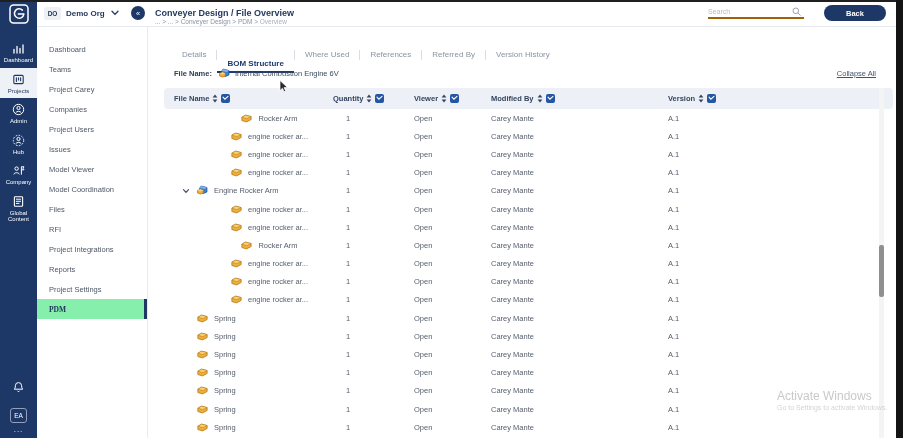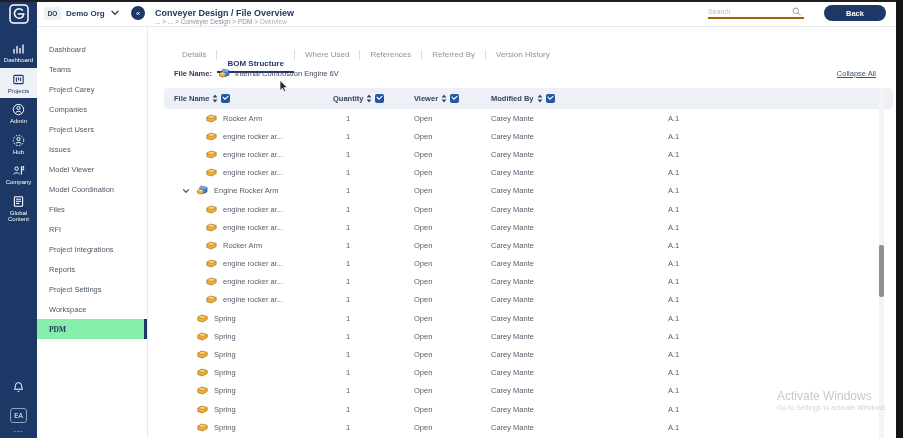--- a/index.html
+++ b/index.html
@@ -55,21 +55,21 @@
   .collapse-all { position:absolute; right:36px; top:42px; font-size:7.5px; color:#44536e; text-decoration:underline; cursor:pointer; }
 
   .tablewrap { position:absolute; left:0; top:61px; width:729px; }
   .grid { display:grid; grid-template-columns:169px 81px 77px 177px 1fr; align-items:center; }
   .thead { height:21px; background:#edf1f7; border-radius:4px; font-size:7.5px; font-weight:bold; color:#33445f; }
   .th { display:flex; align-items:center; gap:3px; cursor:pointer; }
   .th.first { padding-left:10px; }
   .trow { height:18.2px; font-size:7.5px; color:#57606e; cursor:pointer; }
   .c-name { display:flex; align-items:center; min-width:0; }
   .lvl1 .c-name { padding-left:18px; }
-  .lvl2 .c-name { padding-left:27px; }
+  .lvl2 .c-name { padding-left:27px;justify-content:center; }
   .chev { width:14px; flex:none; display:flex; align-items:center; }
   .chev.hiddenchev { visibility:hidden; }
   .row-icon { width:13px; height:13px; flex:none; margin-right:5px; }
   .c-name-text { white-space:nowrap; overflow:hidden; }
   .c-qty { padding-left:13px; }
 
   
   .vscroll { position:absolute; left:879px; top:88px; width:5px; height:350px; background:#f4f4f4; z-index:20; }
   .vthumb { position:absolute; left:0; top:157px; width:5px; height:52px; background:#8f8f8f; border-radius:2px; cursor:pointer; }
 
@@ -194,21 +194,20 @@
       <div class="side-item">Companies</div>
       <div class="side-item">Project Users</div>
       <div class="side-item">Issues</div>
       <div class="side-item">Model Viewer</div>
       <div class="side-item">Model Coordination</div>
       <div class="side-item">Files</div>
       <div class="side-item">RFI</div>
       <div class="side-item">Project Integrations</div>
       <div class="side-item">Reports</div>
       <div class="side-item">Project Settings</div>
-      <div class="side-item">Workspace</div>
       <div class="side-item selected">PDM</div>
     </div>
 
   <div class="main">
     <div class="tabs" id="tabs">
         <span class="tab">Details</span>
         <span class="tab-div"></span>
         <span class="tab active">BOM Structure</span>
         <span class="tab-div"></span>
         <span class="tab">Where Used</span>
@@ -271,20 +270,31 @@
             <span>Modified By</span>
             <svg width="6" height="9" viewBox="0 0 6 9">
               <path d="M3 .5 L5.4 3.4 H.6 Z" fill="#33445f"></path>
               <path d="M3 8.5 L.6 5.6 H5.4 Z" fill="#33445f"></path>
             </svg>
             <svg width="9" height="9" viewBox="0 0 9 9">
               <rect width="9" height="9" rx="2" fill="#2456a4"></rect>
               <path d="M2 3.2 L3.9 5.2 L7 2.3" stroke="#fff" stroke-width="1.1" fill="none" stroke-linecap="round"></path>
             </svg>
           </div>
+          <div class="th">
+            <span>Version</span>
+            <svg width="6" height="9" viewBox="0 0 6 9">
+              <path d="M3 .5 L5.4 3.4 H.6 Z" fill="#33445f"></path>
+              <path d="M3 8.5 L.6 5.6 H5.4 Z" fill="#33445f"></path>
+            </svg>
+            <svg width="9" height="9" viewBox="0 0 9 9">
+              <rect width="9" height="9" rx="2" fill="#2456a4"></rect>
+              <path d="M2 3.2 L3.9 5.2 L7 2.3" stroke="#fff" stroke-width="1.1" fill="none" stroke-linecap="round"></path>
+            </svg>
+          </div>
         </div>
       <div id="rows">
   <div class="trow grid lvl2">
     <div class="c-name">
       <span class="chev hiddenchev">
         <svg width="8" height="8" viewBox="0 0 8 8">
                   <path d="M1.5 2.6 L4 5.4 L6.5 2.6" stroke="#44536e" stroke-width="1.2" fill="none" stroke-linecap="round"></path>
                 </svg>
       </span>
       <svg class="row-icon icon-part" viewBox="0 0 14 14">

